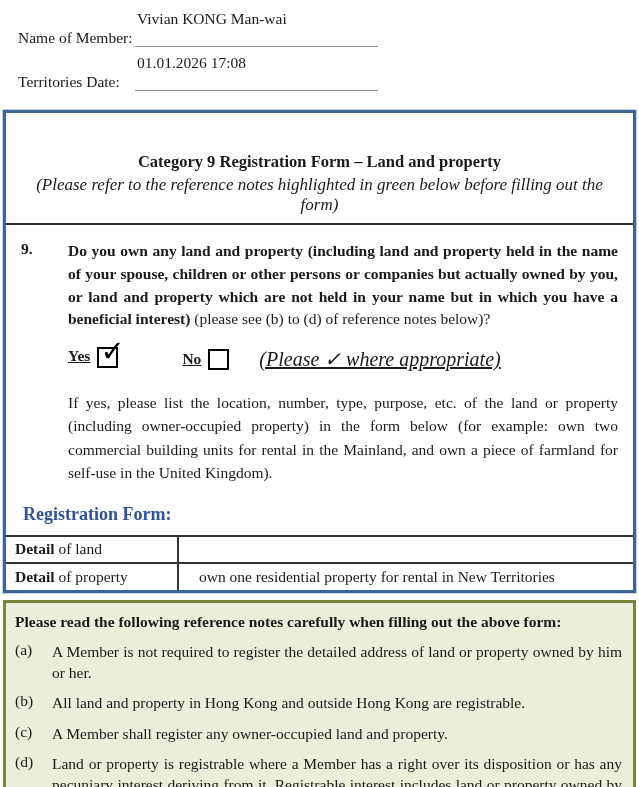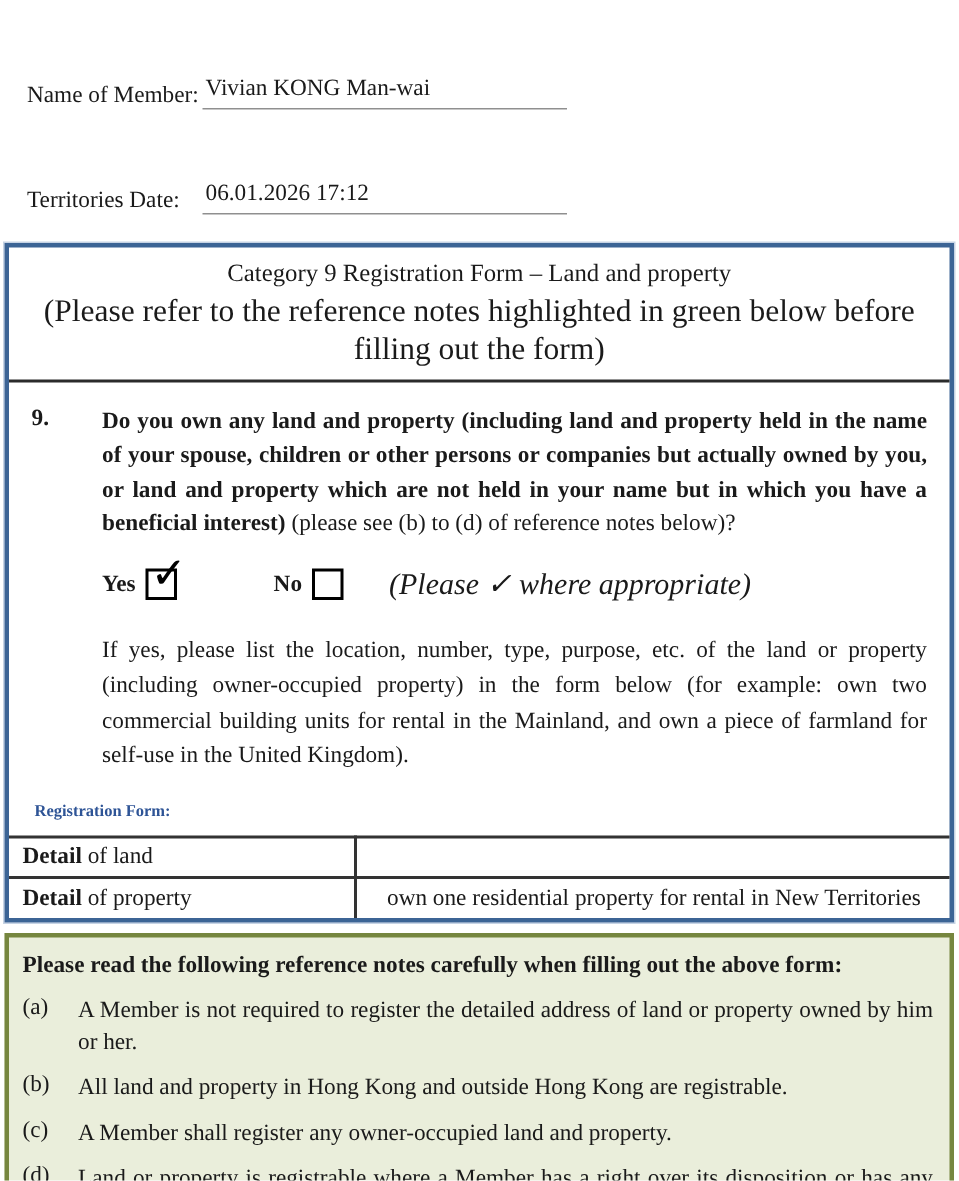--- a/index.html
+++ b/index.html
@@ -12,51 +12,50 @@
     height: 787px;
   }
 
   
   .top-section { padding: 10px 18px 4px 18px; }
   .field-row { display: flex; align-items: flex-end; margin-bottom: 7px; }
   .field-label { width: 117px; flex-shrink: 0; }
   .field-value {
     width: 243px;
     border-bottom: 1.5px solid #8f8f8f;
-    padding: 0 4px 4px 2px;
+    padding: 0 4px 18px 2px;
     min-height: 20px;
-    margin-top: 40px;
   }
 
   
   .form-box {
     margin: 8px 3px 0 3px;
     border: 3px solid #3c6495;
     box-shadow: 0 0 0 1px #c6d3e4;
     background: #fff;
   }
   .form-header {
     text-align: center;
     padding: 7px 10px 8px 10px;
     border-bottom: 2px solid #2b2b2b;
   }
-  .form-title { font-weight: normal; font-size: 16.5px; }
-  .form-subtitle { font-size: 21px; margin-top: 3px; }
+  .form-title { font-weight: bold; font-size: 16.5px; margin-top: 32px; }
+  .form-subtitle { font-style: italic; font-size: 17px; margin-top: 3px; }
 
   .form-body { padding: 15px 15px 0 15px; }
 
   .question-row { display: flex; }
   .q-num { width: 47px; flex-shrink: 0; font-weight: bold; }
   .q-text { flex: 1; text-align: justify; line-height: 1.47; }
   .q-text .q-bold { font-weight: bold; }
 
   .answer-row {
     margin: 16px 0 20px 47px;
     display: flex;
-    align-items: center;
+    text-decoration: underline;
   }
   .answer-label { font-weight: bold; }
   .checkbox {
     display: inline-block;
     width: 21px; height: 21px;
     border: 2px solid #000;
     margin-left: 7px;
     position: relative;
     background: #fff;
   }
@@ -69,31 +68,31 @@
   }
   .no-group { margin-left: 64px; display: flex; align-items: center; }
   .tick-note { margin-left: 30px; font-style: italic; font-size: 20px; }
 
   .if-yes { margin-left: 47px; text-align: justify; line-height: 1.5; }
 
   .reg-heading {
     margin: 20px 0 10px 2px;
     color: #2e5496;
     font-weight: bold;
-    font-size: 11px;
+    font-size: 18px;
   }
 
   .reg-table { width: 100%; border-collapse: collapse; border-top: 2px solid #333; }
   .reg-table td {
     border: 2px solid #333;
     padding: 3px 9px 4px 9px;
     height: 27px;
     vertical-align: middle;
   }
-  .reg-table td:first-child { border-left: none; width: 231px; }
+  .reg-table td:first-child { border-left: none; width: 172px; }
   .reg-table td:last-child { border-right: none; padding-left: 20px; }
   .reg-table tr:last-child td { border-bottom: none; }
   .cell-bold { font-weight: bold; }
 
   
   .notes-box {
     margin: 7px 3px 0 3px;
     border: 3px solid #76863f;
     background: #eaeedb;
     padding: 9px 11px 10px 9px;
@@ -107,21 +106,21 @@
 </head>
 <body>
 
 <div class="top-section">
   <div class="field-row">
     <div class="field-label">Name of Member:</div>
     <div class="field-value">Vivian KONG Man-wai</div>
   </div>
   <div class="field-row">
     <div class="field-label">Territories Date:</div>
-    <div class="field-value">06.01.2026 17:12</div>
+    <div class="field-value">01.01.2026 17:08</div>
   </div>
 </div>
 
 <div class="form-box">
   <div class="form-header">
     <div class="form-title">Category 9 Registration Form – Land and property</div>
     <div class="form-subtitle">(Please refer to the reference notes highlighted in green below before filling out the form)</div>
   </div>
 
   <div class="form-body">

